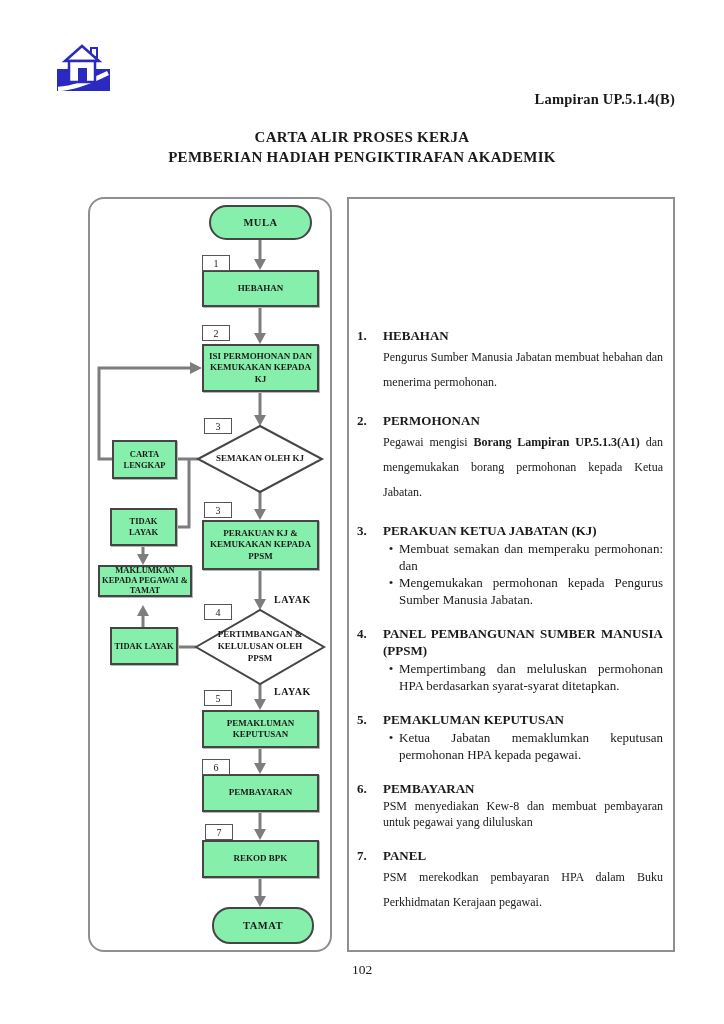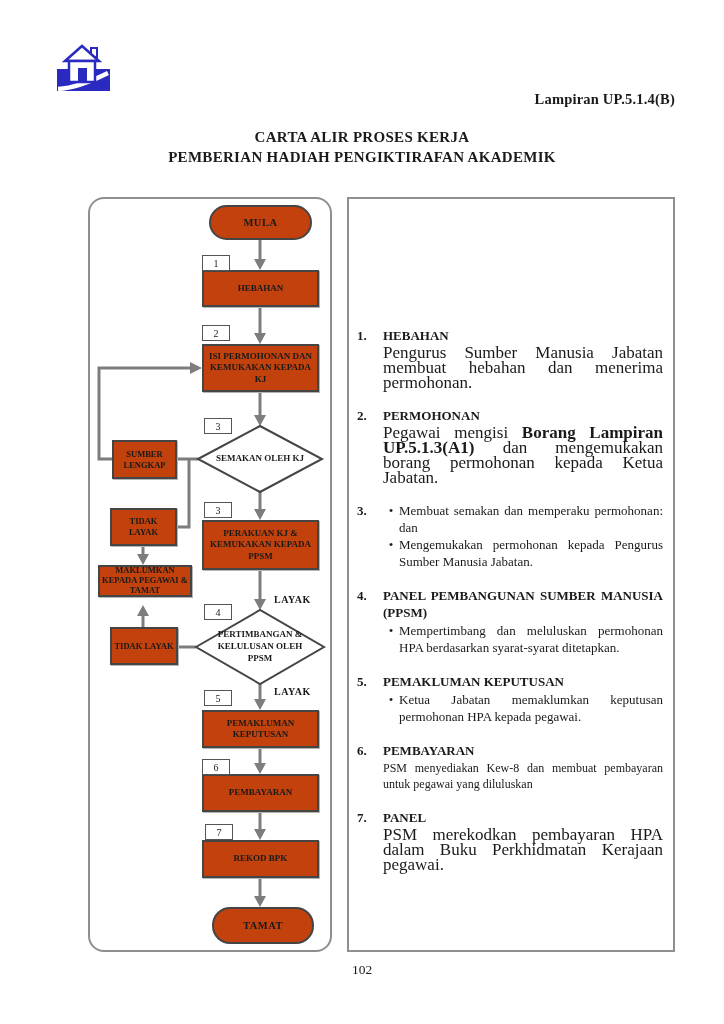--- a/index.html
+++ b/index.html
@@ -14,37 +14,37 @@
   .title { position:absolute; top:127px; left:0; width:724px; text-align:center; font-weight:bold; font-size:15px; line-height:20px; letter-spacing:.3px; }
 
   
   .flow-panel { position:absolute; left:88px; top:197px; width:244px; height:755px;
                 border:2px solid #8f8f8f; border-radius:16px; }
   .notes-panel { position:absolute; left:347px; top:197px; width:328px; height:755px;
                  border:2px solid #8f8f8f; padding:128px 10px 10px 8px; }
 
   
   .flow-svg { position:absolute; left:0; top:0; }
-  .node { position:absolute; background:#c2410c; border:2px solid #454545; box-shadow:1px 1px 0 #b5b5b5;
+  .node { position:absolute; background:#86efac; border:2px solid #454545; box-shadow:1px 1px 0 #b5b5b5;
           display:flex; align-items:center; justify-content:center; text-align:center;
           font-weight:bold; font-size:9px; line-height:1.25; padding:2px; }
   .stadium { border-radius:18px; font-size:10.5px; letter-spacing:.5px; box-shadow:none; }
   .sidebox { font-size:8.5px; }
   .dtext { position:absolute; display:flex; align-items:center; justify-content:center; text-align:center;
            font-weight:bold; font-size:9px; line-height:1.3; }
   .chip { position:absolute; width:28px; height:16px; background:#fff; border:1.5px solid #555;
           display:flex; align-items:center; justify-content:center; font-size:10px; }
   .branch-label { position:absolute; font-weight:bold; font-size:10px; letter-spacing:.5px; }
 
   
   .note-item { display:flex; margin-bottom:17px; }
   .note-num { width:26px; flex:0 0 26px; font-weight:bold; font-size:13px; line-height:17px; }
   .note-content { flex:1; }
   .note-heading { font-weight:bold; font-size:13px; line-height:17px; text-align:justify; margin-bottom:1px; }
-  .note-p { font-size:17px; line-height:15px; text-align:justify; }
+  .note-p { font-size:12px; line-height:25px; text-align:justify; }
   .small-body .note-p { font-size:12px; line-height:16px; }
   .note-li { display:flex; font-size:13px; line-height:17px; }
   .note-li .bullet { width:16px; flex:0 0 16px; text-align:center; }
   .note-li .li-text { flex:1; text-align:justify; }
   .seg-bold { font-weight:bold; }
 
   .page-number { position:absolute; top:962px; left:0; width:724px; text-align:center; font-size:13.5px; }
 </style>
 </head>
 <body>
@@ -111,21 +111,21 @@
     <div class="node" style="left:112px;top:71px;width:117px;height:37px;">HEBAHAN</div>
     <div class="node" style="left:112px;top:145px;width:117px;height:48px;">ISI PERMOHONAN DAN KEMUKAKAN KEPADA KJ</div>
     <div class="node" style="left:112px;top:321px;width:117px;height:50px;">PERAKUAN KJ &amp; KEMUKAKAN KEPADA PPSM</div>
     <div class="node" style="left:112px;top:511px;width:117px;height:38px;">PEMAKLUMAN KEPUTUSAN</div>
     <div class="node" style="left:112px;top:575px;width:117px;height:38px;">PEMBAYARAN</div>
     <div class="node" style="left:112px;top:641px;width:117px;height:38px;">REKOD BPK</div>
 
     <div class="dtext" style="left:120px;top:418px;width:100px;height:60px;">PERTIMBANGAN &amp; KELULUSAN OLEH PPSM</div>
     <div class="dtext" style="left:118px;top:240px;width:104px;height:40px;">SEMAKAN OLEH KJ</div>
 
-    <div class="node sidebox" style="left:22px;top:241px;width:65px;height:39px;">SUMBER LENGKAP</div>
+    <div class="node sidebox" style="left:22px;top:241px;width:65px;height:39px;">CARTA LENGKAP</div>
     <div class="node sidebox" style="left:20px;top:309px;width:67px;height:38px;">TIDAK LAYAK</div>
     <div class="node sidebox" style="left:8px;top:366px;width:94px;height:32px;line-height:1.15;">MAKLUMKAN KEPADA PEGAWAI &amp; TAMAT</div>
     <div class="node sidebox" style="left:20px;top:428px;width:68px;height:38px;">TIDAK LAYAK</div>
 
     <div class="chip" style="left:112px;top:56px;">1</div>
     <div class="chip" style="left:112px;top:126px;">2</div>
     <div class="chip" style="left:114px;top:219px;">3</div>
     <div class="chip" style="left:114px;top:303px;">3</div>
     <div class="chip" style="left:114px;top:405px;">4</div>
     <div class="chip" style="left:114px;top:491px;">5</div>
@@ -148,20 +148,21 @@
         <div class="note-item">
           <div class="note-num">2.</div>
           <div class="note-content">
             <div class="note-heading">PERMOHONAN</div>
             <div class="note-p"><span>Pegawai mengisi </span><span class="seg-bold">Borang Lampiran UP.5.1.3(A1)</span><span> dan mengemukakan borang permohonan kepada Ketua Jabatan.</span></div>
           </div>
         </div>
         <div class="note-item">
           <div class="note-num">3.</div>
           <div class="note-content">
+            <div class="note-heading">PERAKUAN KETUA JABATAN (KJ)</div>
             <div class="note-li">
               <span class="bullet">•</span>
               <div class="li-text"><span>Membuat semakan dan memperaku permohonan: dan</span></div>
             </div>
             <div class="note-li">
               <span class="bullet">•</span>
               <div class="li-text"><span>Mengemukakan permohonan kepada Pengurus Sumber Manusia Jabatan.</span></div>
             </div>
           </div>
         </div>

